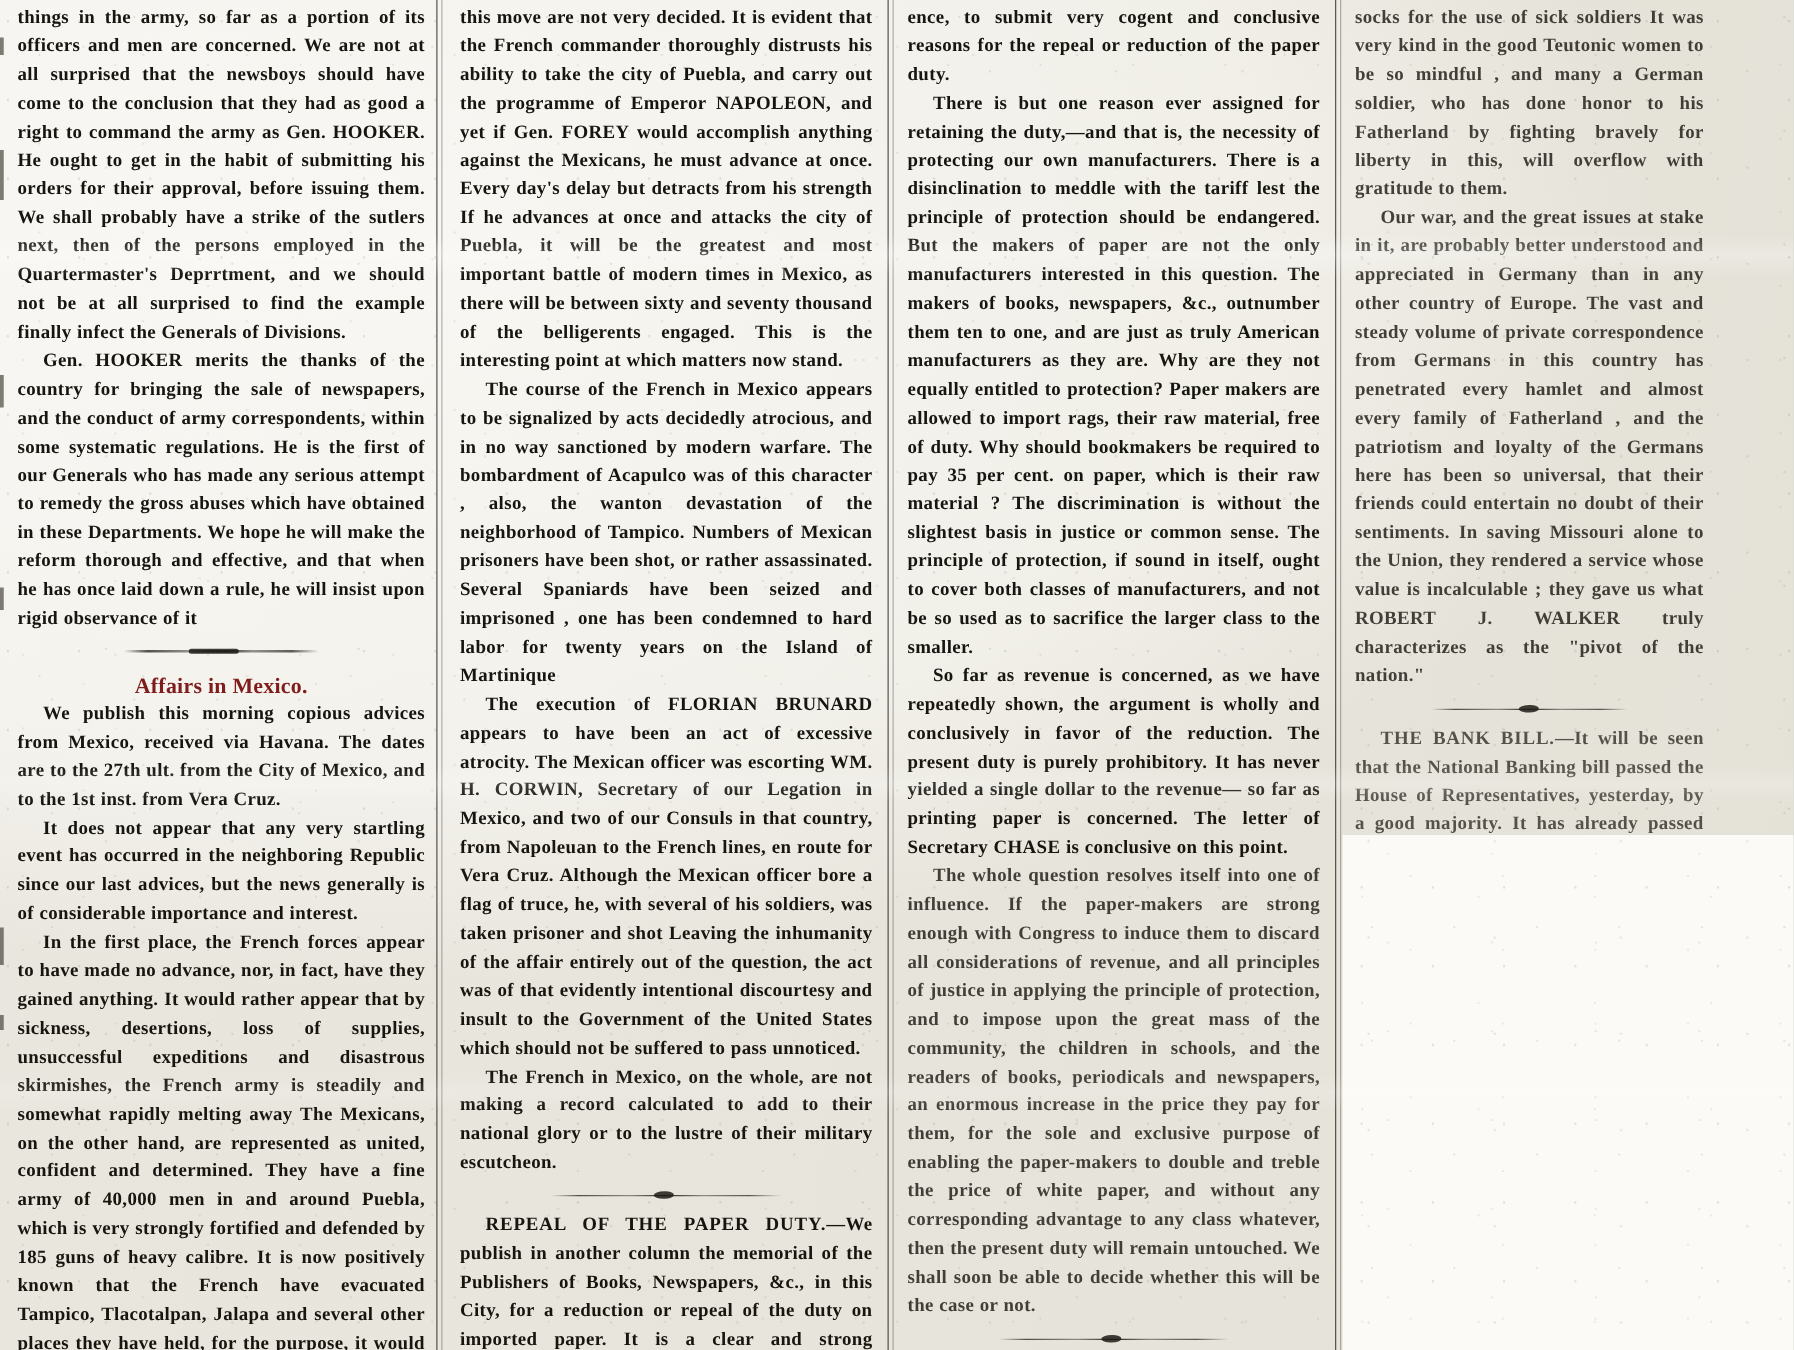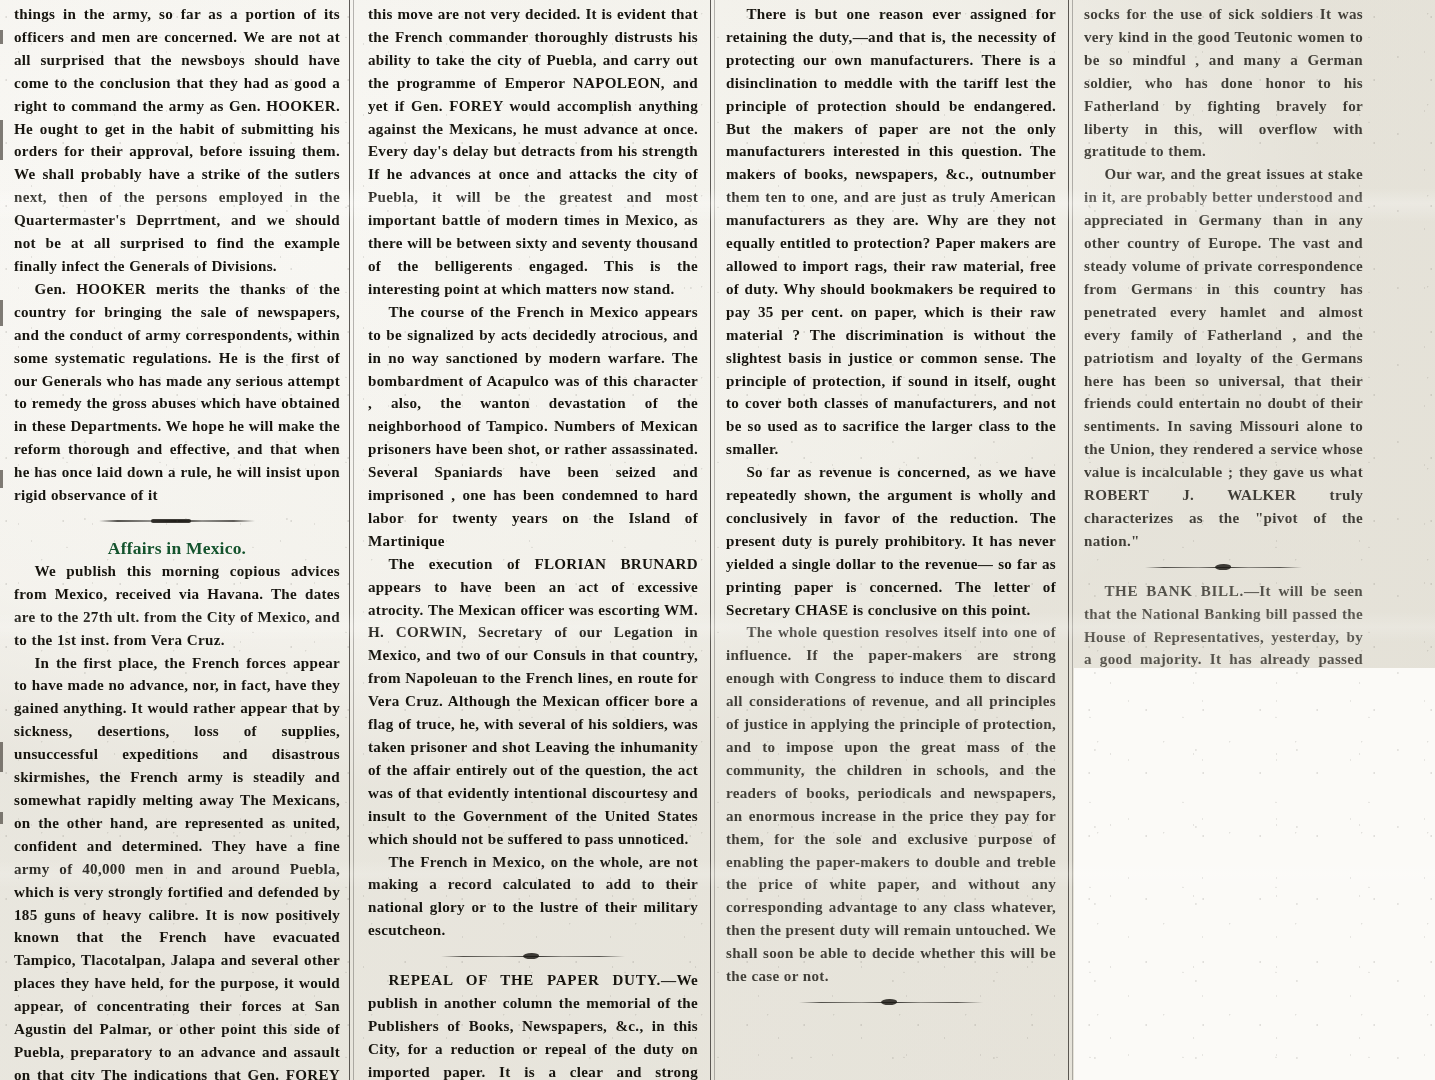--- a/index.html
+++ b/index.html
@@ -105,21 +105,21 @@
     text-indent: 0;
   }
   p.body + p.body { margin-top: 0; }
 
   .hl-center {
     margin: 9px 0 1px 0;
     text-align: center;
     font-size: 17.5px;
     font-weight: 700;
     letter-spacing: .012em;
-    color: #14532d;
+    color: #7f1d1d;
     font-family: "Liberation Serif", "DejaVu Serif", serif;
   }
 
   .sc {
     font-variant: small-caps;
     font-weight: 700;
     letter-spacing: .045em;
     margin-top: 48px;
   }
 
@@ -223,37 +223,39 @@
 
     <div class="col col-1">
       <p class="body cont">things in  the army, so far as a portion of its officers and men are concerned.   We are not at all surprised that the newsboys should have come to the conclusion that they had as good a right to command the army as Gen. HOOKER. He ought to get in the habit of submitting his orders for their approval, before issuing them. We shall probably have a strike of the sutlers next, then  of  the  persons employed  in the Quartermaster's Deprrtment, and  we should not  be at  all surprised  to find  the example finally infect the Generals of Divisions.</p>
       <p class="body">Gen. HOOKER merits the thanks of the country for bringing the sale  of newspapers, and the conduct  of  army  correspondents, within some systematic regulations.   He  is the first of  our Generals who  has  made any serious attempt  to  remedy  the  gross abuses which have obtained in  these  Departments.   We hope he will  make the  reform thorough and effective, and  that  when  he  has once laid down  a  rule,  he  will insist upon rigid observance of it</p>
 
       <div class="divider thick"></div>
 
       <div class="hl-center">Affairs in Mexico.</div>
 
       <p class="body">We publish this morning copious advices from Mexico, received via Havana.   The dates are to  the  27th ult. from  the  City of Mexico, and to the 1st  inst. from Vera Cruz.</p>
+      <p class="body">It does not  appear that  any very startling event has occurred in the neighboring Republic since  our last advices, but the news generally is of considerable importance and interest.</p>
       <p class="body">In the first place, the French forces appear to have made no  advance, nor,  in fact, have they gained anything.   It would rather appear that by sickness, desertions, loss of supplies, unsuccessful expeditions and disastrous skirmishes, the  French  army is steadily and somewhat rapidly melting away   The Mexicans, on the  other  hand, are  represented as united, confident and determined.   They have a fine army  of 40,000 men  in and around Puebla, which is very  strongly fortified and defended by 185 guns of  heavy calibre.   It is now  positively known  that  the French have evacuated Tampico, Tlacotalpan, Jalapa and several  other  places  they have held, for the purpose, it would appear, of  concentrating their  forces  at  San  Agustin del Palmar, or other point this side of Puebla, preparatory to an advance and assault on that city   The indications  that Gen. FOREY intends  to make</p>
     </div>
 
     <div class="col col-2">
       <p class="body cont">this move are not very decided.   It is evident that the French commander thoroughly distrusts his ability to  take the city of  Puebla, and carry out the programme of Emperor NAPOLEON, and yet  if Gen. FOREY would accomplish anything against the Mexicans, he must advance  at  once.   Every day's delay but detracts from  his strength   If he advances at once  and  attacks  the city of  Puebla, it will be the greatest and most important battle of modern  times  in  Mexico,  as  there  will be between sixty and seventy thousand of the belligerents engaged.   This  is the interesting point at which matters now stand.</p>
       <p class="body">The course of the French in Mexico appears to be  signalized by  acts decidedly atrocious, and in no way  sanctioned by modern warfare. The bombardment  of  Acapulco was  of this character , also,  the  wanton devastation of the  neighborhood  of  Tampico.  Numbers of Mexican prisoners have  been shot, or rather assassinated.   Several Spaniards have been seized  and  imprisoned , one  has  been condemned to hard labor for twenty years on  the Island of Martinique</p>
       <p class="body">The execution of FLORIAN BRUNARD appears to have been  an  act  of  excessive atrocity. The Mexican officer was  escorting WM. H. CORWIN, Secretary of our Legation in Mexico, and two of  our Consuls  in that country, from Napoleuan  to  the  French  lines, en route for  Vera  Cruz.   Although  the  Mexican officer bore a flag of truce, he, with several of his soldiers,  was  taken prisoner  and shot Leaving the inhumanity of the affair entirely out of  the question,  the  act was of that evidently intentional discourtesy and  insult to the Government of  the  United States which should not be suffered to pass unnoticed.</p>
       <p class="body">The  French in Mexico, on the  whole, are not making a record calculated to add to their national glory or to the lustre of their military escutcheon.</p>
 
       <div class="divider"></div>
 
       <p class="body">
         <span class="sc">REPEAL OF THE PAPER DUTY.</span><span>—We publish in another column the memorial of the  Publishers  of  Books,  Newspapers,  &amp;c., in this City, for a reduction or  repeal of the duty on imported  paper.   It  is  a  clear  and  strong statement of the reasons  why  this   request should be  granted.   It  was  drawn  up  by a prominent book publisher, who is largely interested in the publication of  school books, and who is thus able,  from  his  personal experi-</span>
       </p>
     </div>
 
     <div class="col col-3">
+      <p class="body cont">ence, to submit  very  cogent  and  conclusive reasons  for  the   repeal  or  reduction  of  the paper duty.</p>
       <p class="body">There is but one reason ever assigned for retaining the duty,—and that is, the necessity of protecting our own manufacturers.  There is a disinclination to meddle with the tariff lest the principle  of  protection should  be endangered. But the makers of paper are not the only manufacturers  interested  in  this question.   The makers of books,  newspapers, &amp;c., outnumber them ten to one, and are  just as truly American manufacturers as they are.   Why are they not  equally  entitled  to  protection?  Paper makers are allowed to import rags, their raw material,  free  of  duty.   Why  should bookmakers be required to pay 35 per cent. on paper, which  is their raw material ?   The discrimination  is  without the  slightest basis in justice  or  common  sense.   The principle of protection,  if  sound in  itself, ought to  cover both classes of manufacturers, and  not be so used  as to sacrifice  the  larger  class  to  the smaller.</p>
       <p class="body">So  far as revenue is concerned, as we have repeatedly  shown,  the  argument  is  wholly and  conclusively  in  favor of the reduction. The present duty is purely prohibitory.   It has never yielded a single dollar to the revenue— so far as  printing paper  is  concerned.   The letter  of  Secretary CHASE  is  conclusive on this point.</p>
       <p class="body faint">The whole question resolves itself  into one of influence.   If  the paper-makers are strong enough with Congress to induce  them to discard  all considerations  of revenue,  and  all principles of justice in applying  the principle of  protection,  and  to  impose  upon the great mass  of  the  community,  the  children  in schools, and the readers of  books, periodicals and newspapers, an enormous increase in the price they pay for  them, for the  sole and exclusive purpose of  enabling  the paper-makers to double and treble the price of  white paper, and without any  corresponding advantage to any class  whatever,  then  the  present duty will  remain untouched.   We shall  soon  be able to decide whether  this  will be  the  case or not.</p>
 
       <div class="divider"></div>
 
     </div>
 
     <div class="col col-4">
       <p class="body cont faint">socks  for  the use  of sick soldiers   It was very kind in the good  Teutonic women to be so mindful , and many a German soldier, who has done honor to his Fatherland by fighting bravely for liberty in this, will overflow  with gratitude to them.</p>

